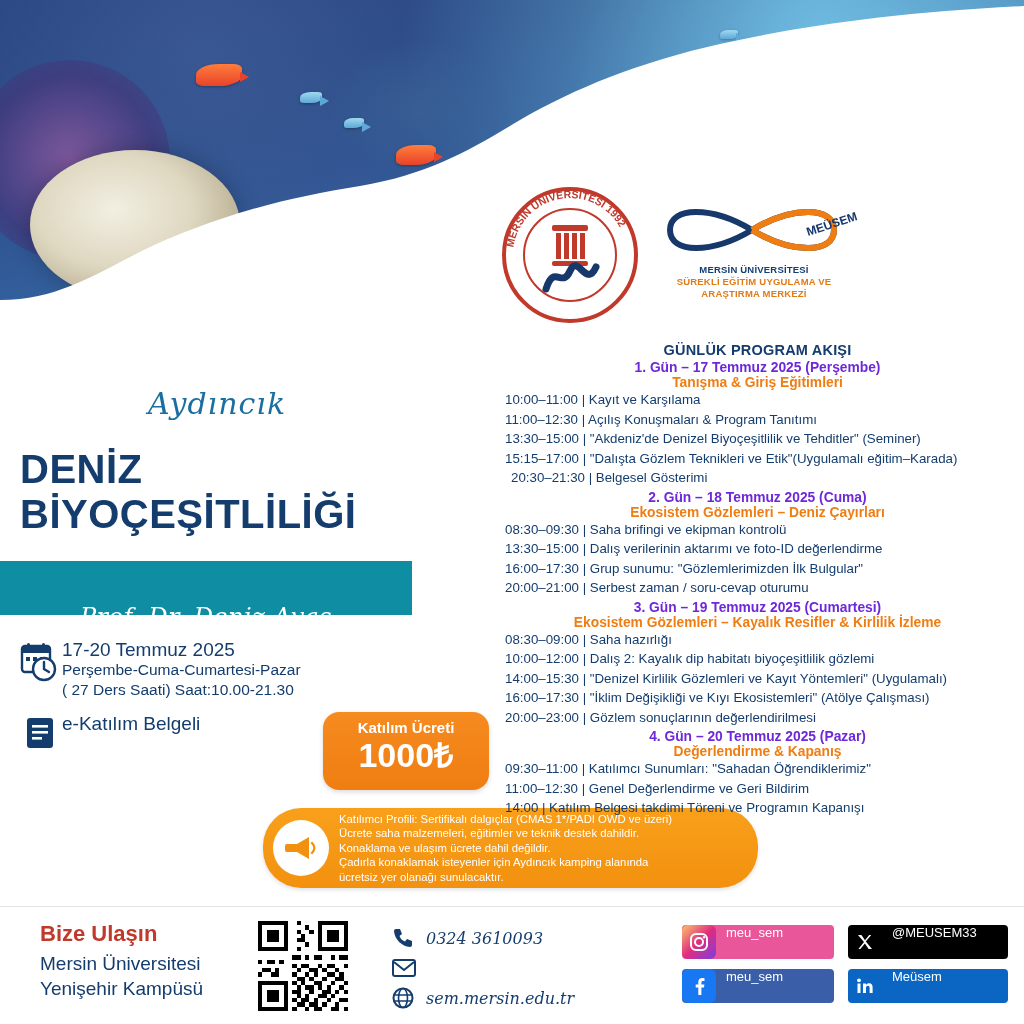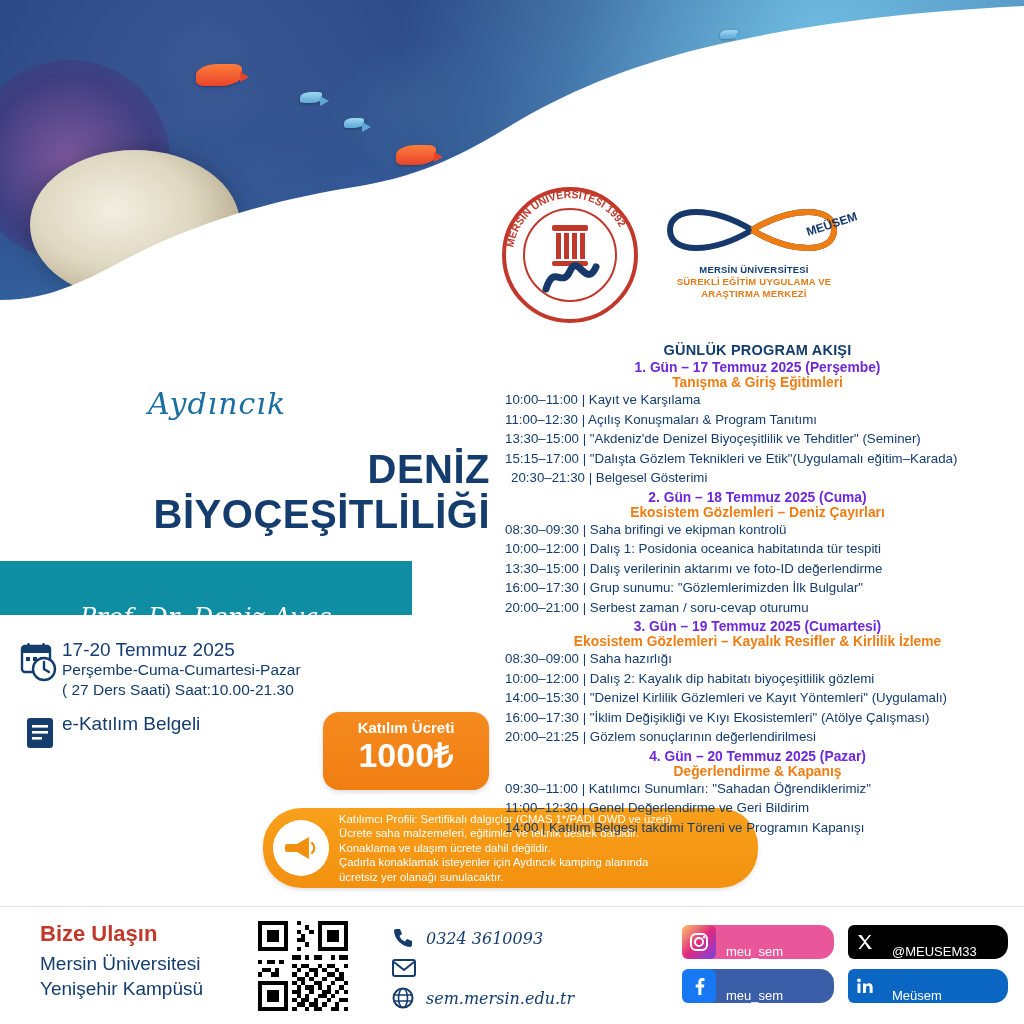--- a/index.html
+++ b/index.html
@@ -86,21 +86,21 @@
   .meusem-sub .blue { color:#123e72; }
 
   
   .aydincik {
     position: absolute; left: 148px; top: 386px;
     font-family: "DejaVu Serif", serif; font-style: italic;
     font-size: 30px; color: #1a6fa0; letter-spacing: 1px;
   }
   .title1 {
     position: absolute; left: 20px; top: 447px; width: 470px;
-    font-size: 40px; font-weight: bold; color: #143d6e; letter-spacing: 0.5px; text-align: right;
+    font-size: 40px; font-weight: bold; color: #143d6e; letter-spacing: 0.5px;
   }
   .title2 {
     position: absolute; left: 34px; top: 500px; width: 470px;
     font-size: 40px; font-weight: bold; color: #143d6e; letter-spacing: 0.5px;
   }
   .speaker-bar {
     position: absolute; left: 0px; top: 561px; width: 412px; height: 54px;
     background: #0f8ea3;
   }
   .speaker-bar span {
@@ -155,21 +155,21 @@
   .bize .h { font-size: 22px; font-weight: bold; color:#c0392b; }
   .bize .l { font-size: 19px; color:#143d6e; line-height: 25px; margin-top: 4px;}
   .qr { position:absolute; left: 258px; top: 14px; width: 90px; height: 90px; background:#fff; }
   .contact { position:absolute; left: 392px; top: 16px; color:#143d6e; }
   .c-row { display:flex; align-items:center; height: 30px; }
   .c-ic { width: 34px; flex:0 0 34px; display:flex; align-items:center; }
   .c-tx { font-family:"DejaVu Serif", serif; font-style: italic; font-size: 16px; color:#143d6e; }
 
   .social { position:absolute; left: 682px; top: 14px; width: 330px; }
   .s-chip {
-    position:absolute; height: 34px; border-radius: 14px; display:flex; align-items:flex-end;
+    position:absolute; height: 34px; border-radius: 4px; display:flex; align-items:flex-start;
     color:#fff; font-size: 13px; padding-right: 10px;
   }
   .s-ic { width: 34px; height:34px; border-radius:6px; flex:0 0 34px; display:flex; align-items:center; justify-content:center;}
 
   svg { display:block; }
 </style>
 </head>
 <body>
 
 <div id="poster">
@@ -338,34 +338,33 @@
         <div class="sess">11:00–12:30 | Açılış Konuşmaları &amp; Program Tanıtımı</div>
         <div class="sess">13:30–15:00 | "Akdeniz'de Denizel Biyoçeşitlilik ve Tehditler" (Seminer)</div>
         <div class="sess">15:15–17:00 | "Dalışta Gözlem Teknikleri ve Etik"(Uygulamalı eğitim–Karada)</div>
         <div class="sess" style="padding-left:6px;">20:30–21:30 | Belgesel Gösterimi</div>
       </div>
 
       <div>
         <div class="day-head">2. Gün – 18 Temmuz 2025 (Cuma)</div>
         <div class="day-sub">Ekosistem Gözlemleri – Deniz Çayırları</div>
         <div class="sess">08:30–09:30 | Saha brifingi ve ekipman kontrolü</div>
-        <div class="sess">10:00–12:00 | Dalış 1: Posidonia oceanica habitatında tür tespiti</div>
         <div class="sess">13:30–15:00 | Dalış verilerinin aktarımı ve foto-ID değerlendirme</div>
         <div class="sess">16:00–17:30 | Grup sunumu: "Gözlemlerimizden İlk Bulgular"</div>
         <div class="sess">20:00–21:00 | Serbest zaman / soru-cevap oturumu</div>
       </div>
 
       <div>
         <div class="day-head">3. Gün – 19 Temmuz 2025 (Cumartesi)</div>
         <div class="day-sub">Ekosistem Gözlemleri – Kayalık Resifler &amp; Kirlilik İzleme</div>
         <div class="sess">08:30–09:00 | Saha hazırlığı</div>
         <div class="sess">10:00–12:00 | Dalış 2: Kayalık dip habitatı biyoçeşitlilik gözlemi</div>
         <div class="sess">14:00–15:30 | "Denizel Kirlilik Gözlemleri ve Kayıt Yöntemleri" (Uygulamalı)</div>
         <div class="sess">16:00–17:30 | "İklim Değişikliği ve Kıyı Ekosistemleri" (Atölye Çalışması)</div>
-        <div class="sess">20:00–21:25 | Gözlem sonuçlarının değerlendirilmesi</div>
+        <div class="sess">20:00–23:00 | Gözlem sonuçlarının değerlendirilmesi</div>
       </div>
 
       <div>
         <div class="day-head">4. Gün – 20 Temmuz 2025 (Pazar)</div>
         <div class="day-sub">Değerlendirme &amp; Kapanış</div>
         <div class="sess">09:30–11:00 | Katılımcı Sunumları: "Sahadan Öğrendiklerimiz"</div>
         <div class="sess">11:00–12:30 | Genel Değerlendirme ve Geri Bildirim</div>
         <div class="sess">14:00 | Katılım Belgesi takdimi Töreni ve Programın Kapanışı</div>
       </div>
     </div>

